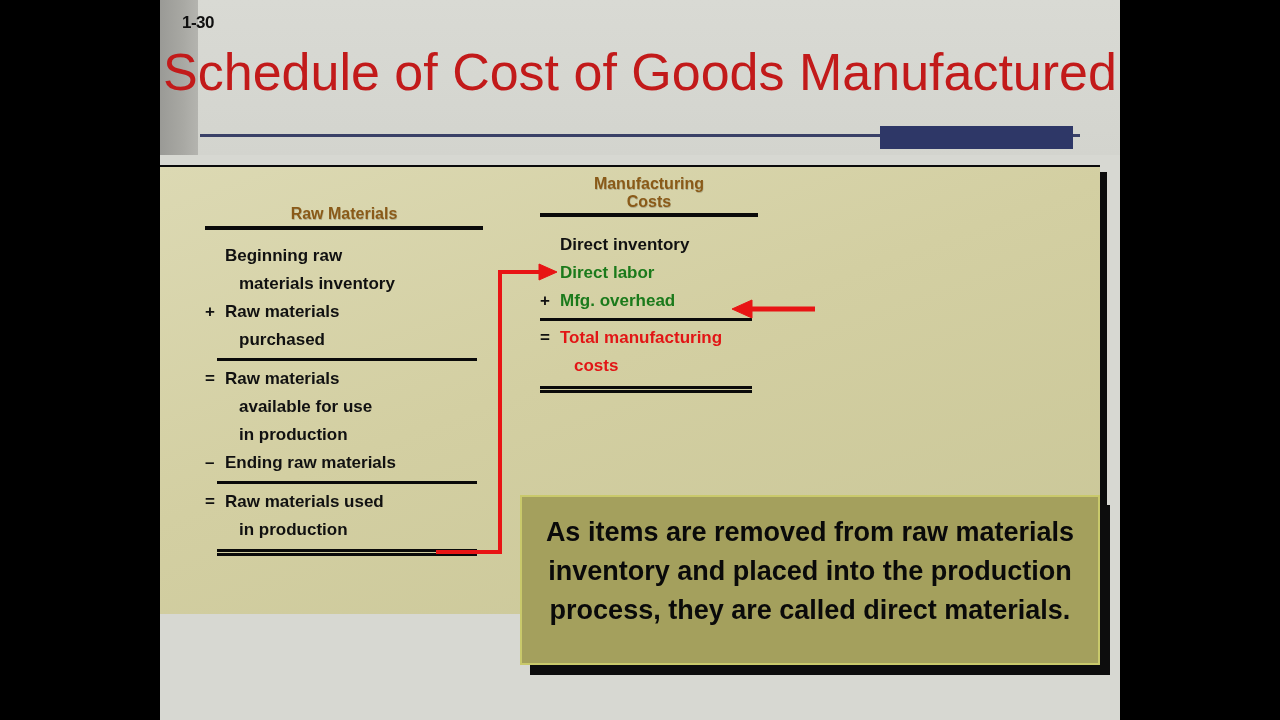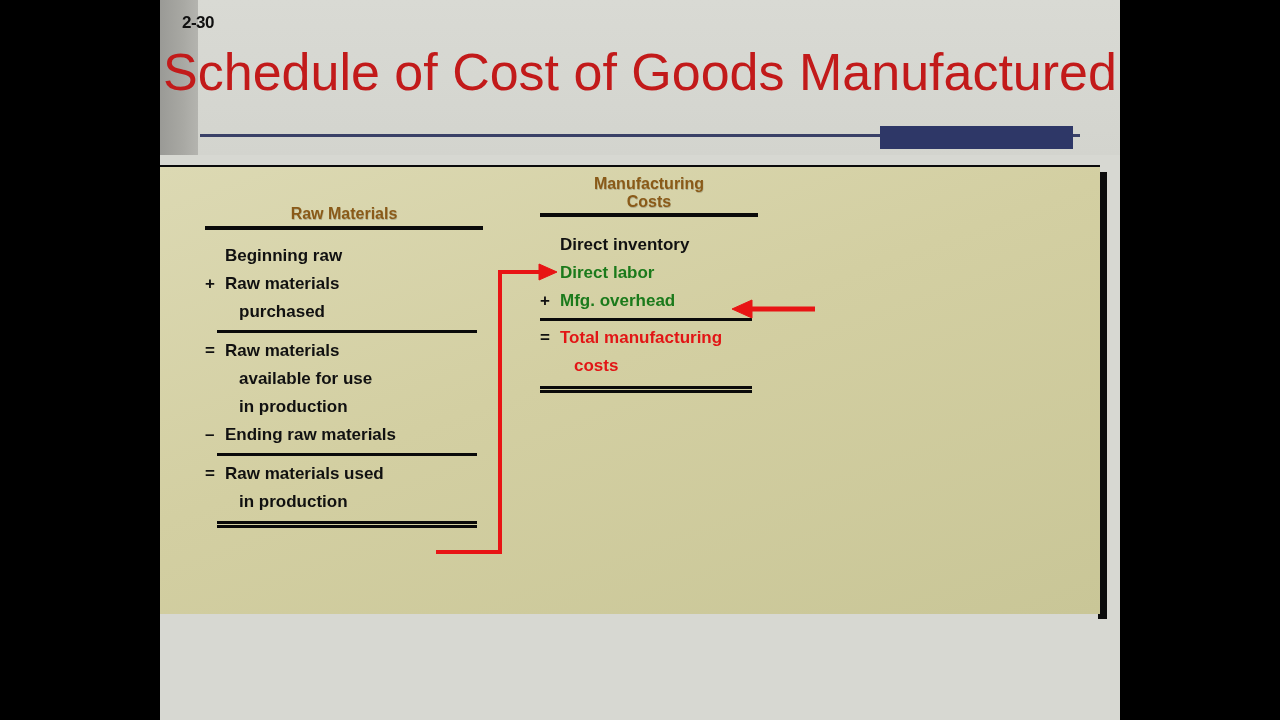--- a/index.html
+++ b/index.html
@@ -61,39 +61,42 @@
 </style>
 </head>
 <body>
 
 <div id="stage">
 
   <div class="slide">
 
     <div class="header-area">
       <div class="slide-left-strip"></div>
-      <div class="slide-no">2-30</div>
+      <div class="slide-no">1-30</div>
       <div class="slide-title">Schedule of Cost of Goods Manufactured</div>
       <div class="rule"></div>
       <div class="bluebar"></div>
     </div>
 
     <div class="panel-shadow"></div>
     <div class="panel-shadow-b"></div>
 
     <div class="panel">
 
       <div class="col" id="rmcol">
         <div class="col-head">Raw Materials</div>
         <div class="hrule"></div>
         <div style="height:12px"></div>
 
         <div class="line">
           <span class="op"></span>
           <span class="txt">Beginning raw</span>
+        </div>
+        <div class="line indent">
+          <span class="txt">materials inventory</span>
         </div>
         <div class="line">
           <span class="op">+</span>
           <span class="txt">Raw materials</span>
         </div>
         <div class="line indent">
           <span class="txt">purchased</span>
         </div>
 
         <div class="thinrule" style="margin:4px 0 4px 12px;width:260px;"></div>
@@ -163,16 +166,17 @@
 
           <polyline points="276,385 340,385 340,105 380,105" fill="none" stroke-width="4"></polyline>
           <polygon points="397,105 379,97 379,113"></polygon>
 
           <line x1="655" y1="142" x2="590" y2="142" stroke-width="5"></line>
           <polygon points="572,142 592,133 592,151"></polygon>
         </g>
       </svg>
 
 
+      <div class="callout" id="callout-items">As items are removed from raw materials inventory and placed into the production process, they are called direct materials.</div>
 
     </div>
   </div>
 </div>
 
 </body></html>

